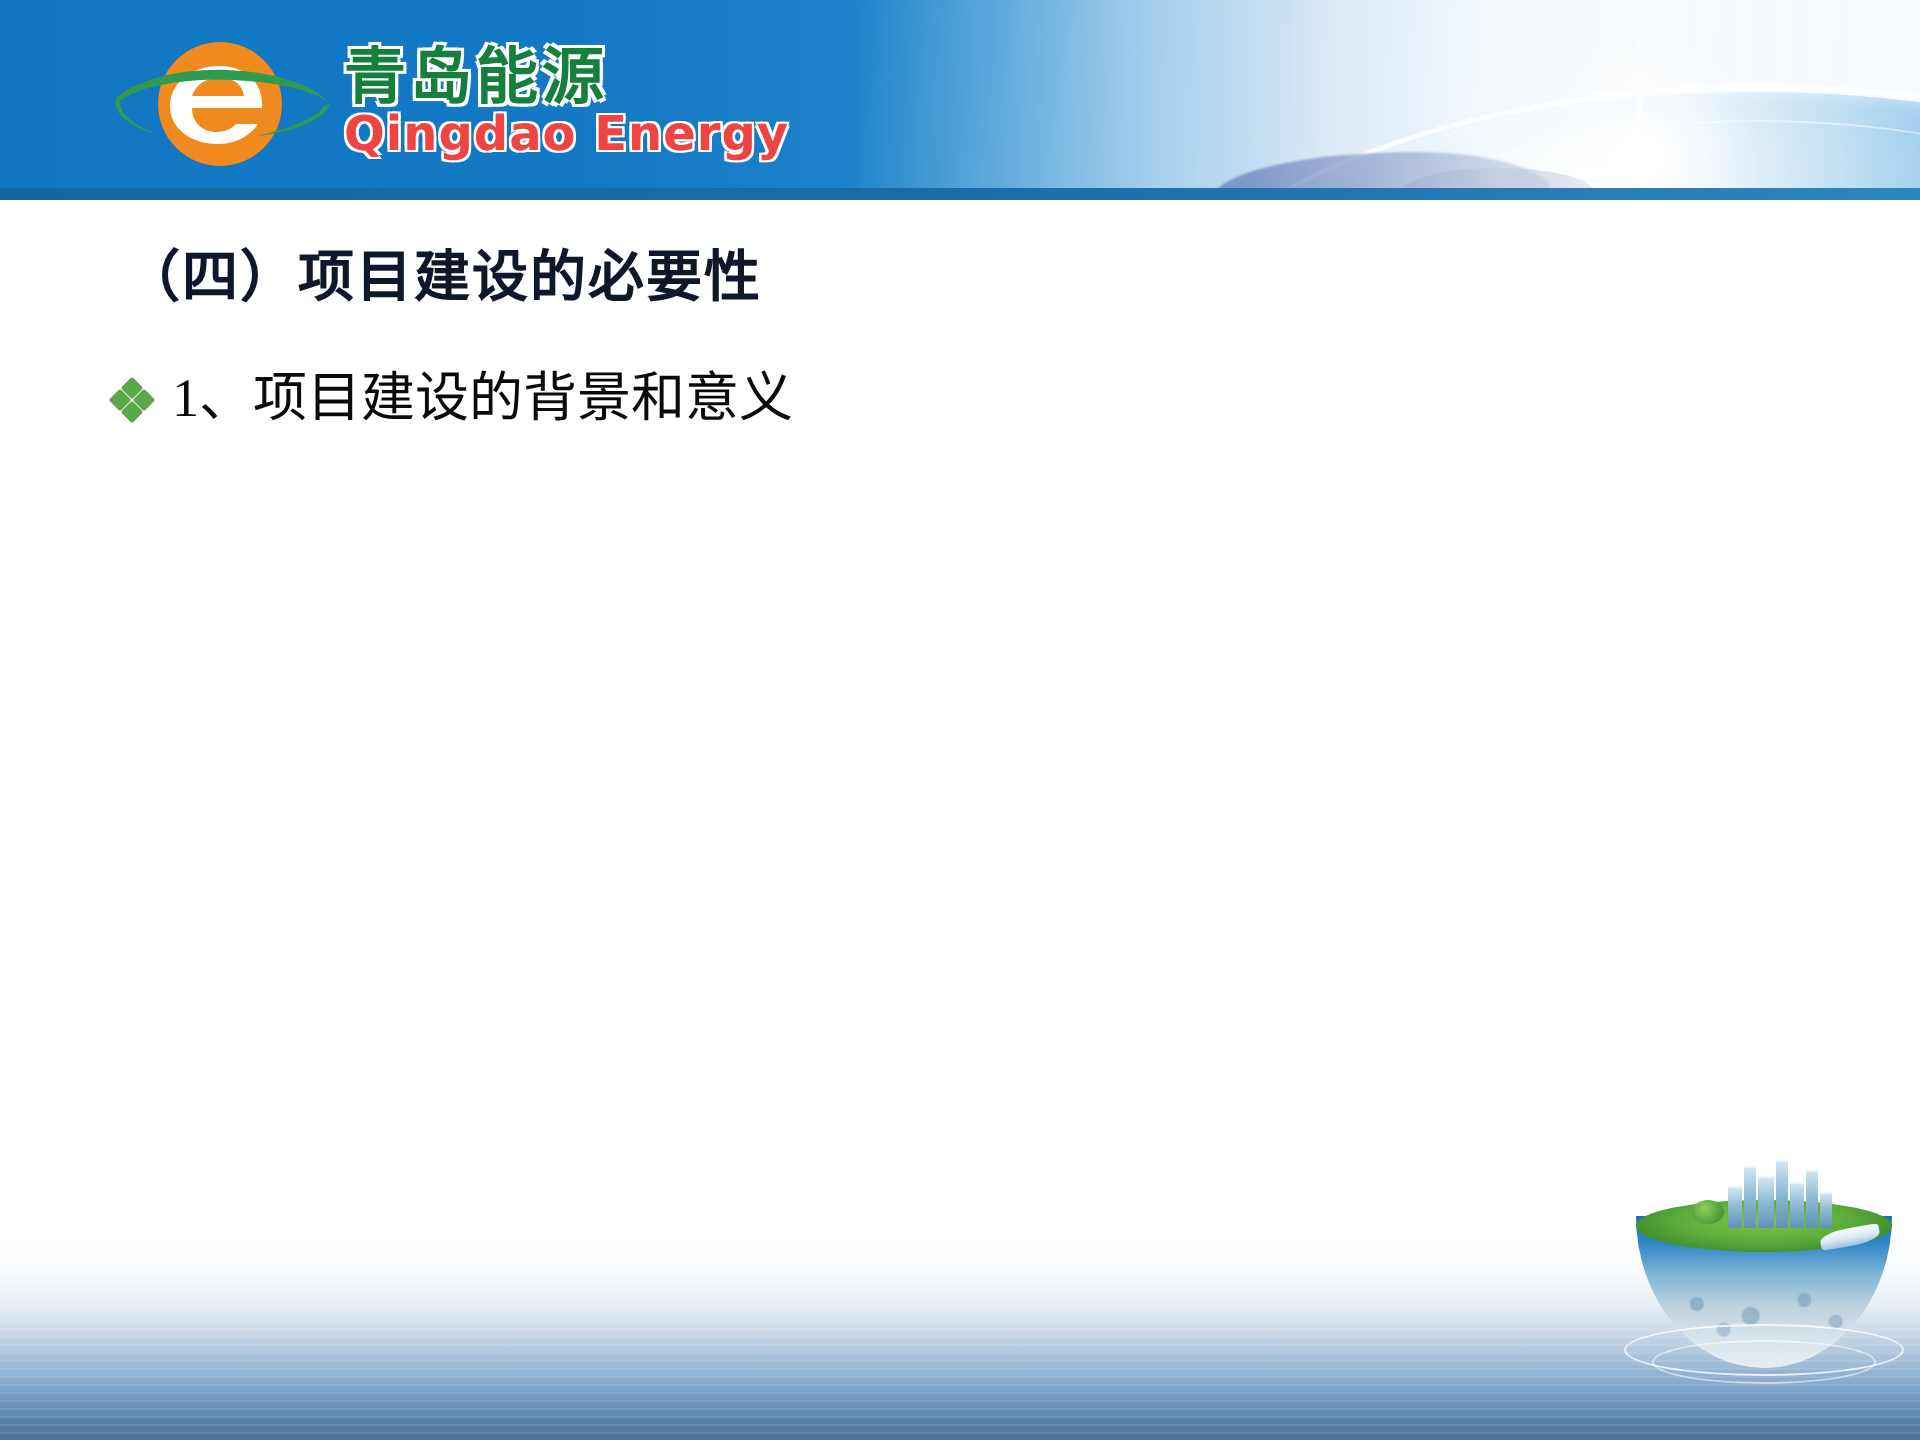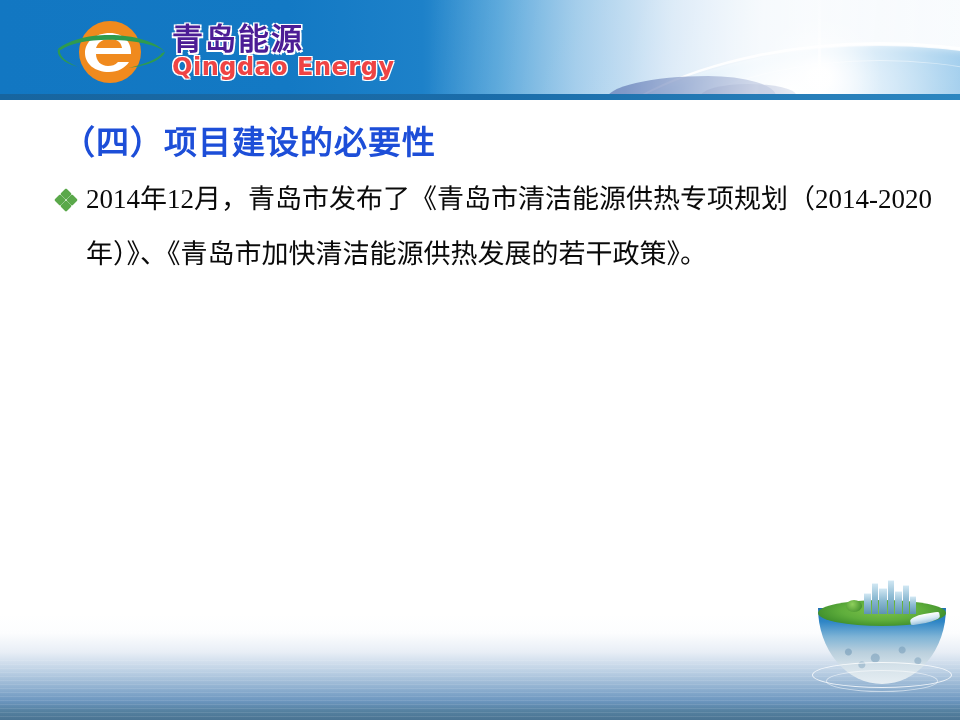--- a/index.html
+++ b/index.html
@@ -189,21 +189,21 @@
     left: 120px;
     top: 6px;
     width: 210px;
     height: 62px;
   }
   .logo-cn {
     font-family: "DejaVu Sans", "Liberation Sans", sans-serif;
     font-weight: bold;
     font-size: 31px;
     letter-spacing: 2px;
-    color: #4c1d95;
+    color: #15803d;
     text-shadow:
       -1.5px -1.5px 0 #ffffff,
        1.5px -1.5px 0 #ffffff,
       -1.5px  1.5px 0 #ffffff,
        1.5px  1.5px 0 #ffffff,
        0 0 2px #ffffff;
     line-height: 34px;
     white-space: nowrap;
   }
   .logo-en {
@@ -228,23 +228,23 @@
     top: 100px;
     width: 960px;
     height: 560px;
     z-index: 4;
   }
   .slide-title {
     position: absolute;
     left: 62px;
     top: 16px;
     font-family: "Liberation Serif", "DejaVu Serif", serif;
-    font-size: 33px;
+    font-size: 28px;
     font-weight: bold;
-    color: #1d4ed8;
+    color: #0f172a;
     letter-spacing: 1px;
     white-space: nowrap;
   }
 
   .body-block {
     position: absolute;
     left: 52px;
     top: 72px;
     width: 880px;
   }
@@ -475,33 +475,25 @@
 
     <div class="body-block">
 
       <p class="para">
         <span class="bullet">
           <i class="b-t"></i>
             <i class="b-l"></i>
             <i class="b-r"></i>
             <i class="b-b"></i>
         </span>
+        <span>1、项目建设的背景和意义</span>
       </p>
 
 
 
-      <p class="para">
-        <span class="bullet">
-          <i class="b-t"></i>
-            <i class="b-l"></i>
-            <i class="b-r"></i>
-            <i class="b-b"></i>
-        </span>
-        <span>2014年12月，青岛市发布了《青岛市清洁能源供热专项规划（2014-2020年）》、《青岛市加快清洁能源供热发展的若干政策》。</span>
-      </p>
 
     </div>
   </div>
 
   <div class="footer-water"></div>
   <div class="footer-shimmer"></div>
 
   <div class="eco-globe">
     <div class="eco-bowl"></div>
     <div class="eco-water-top"></div>

